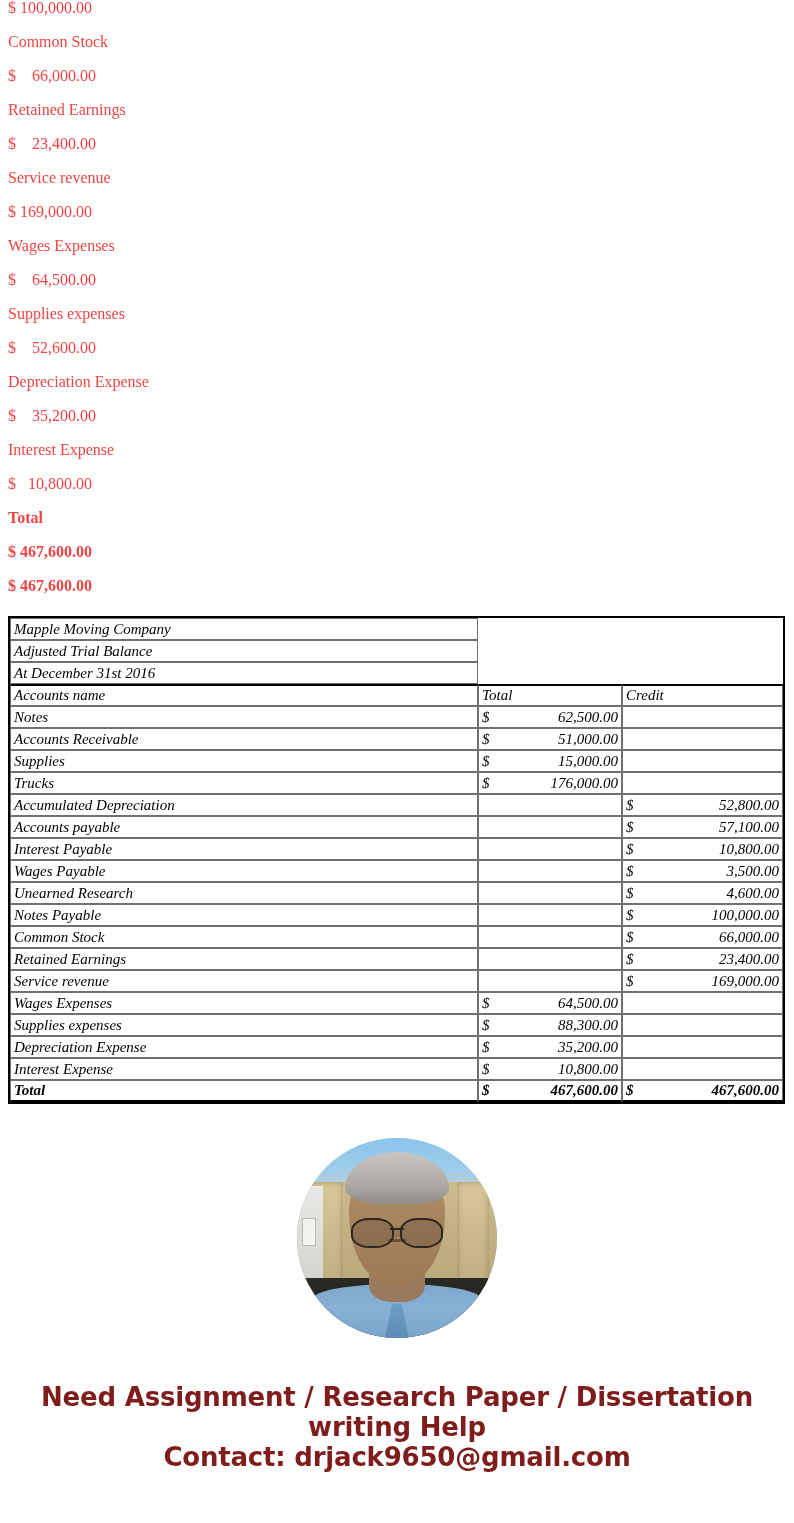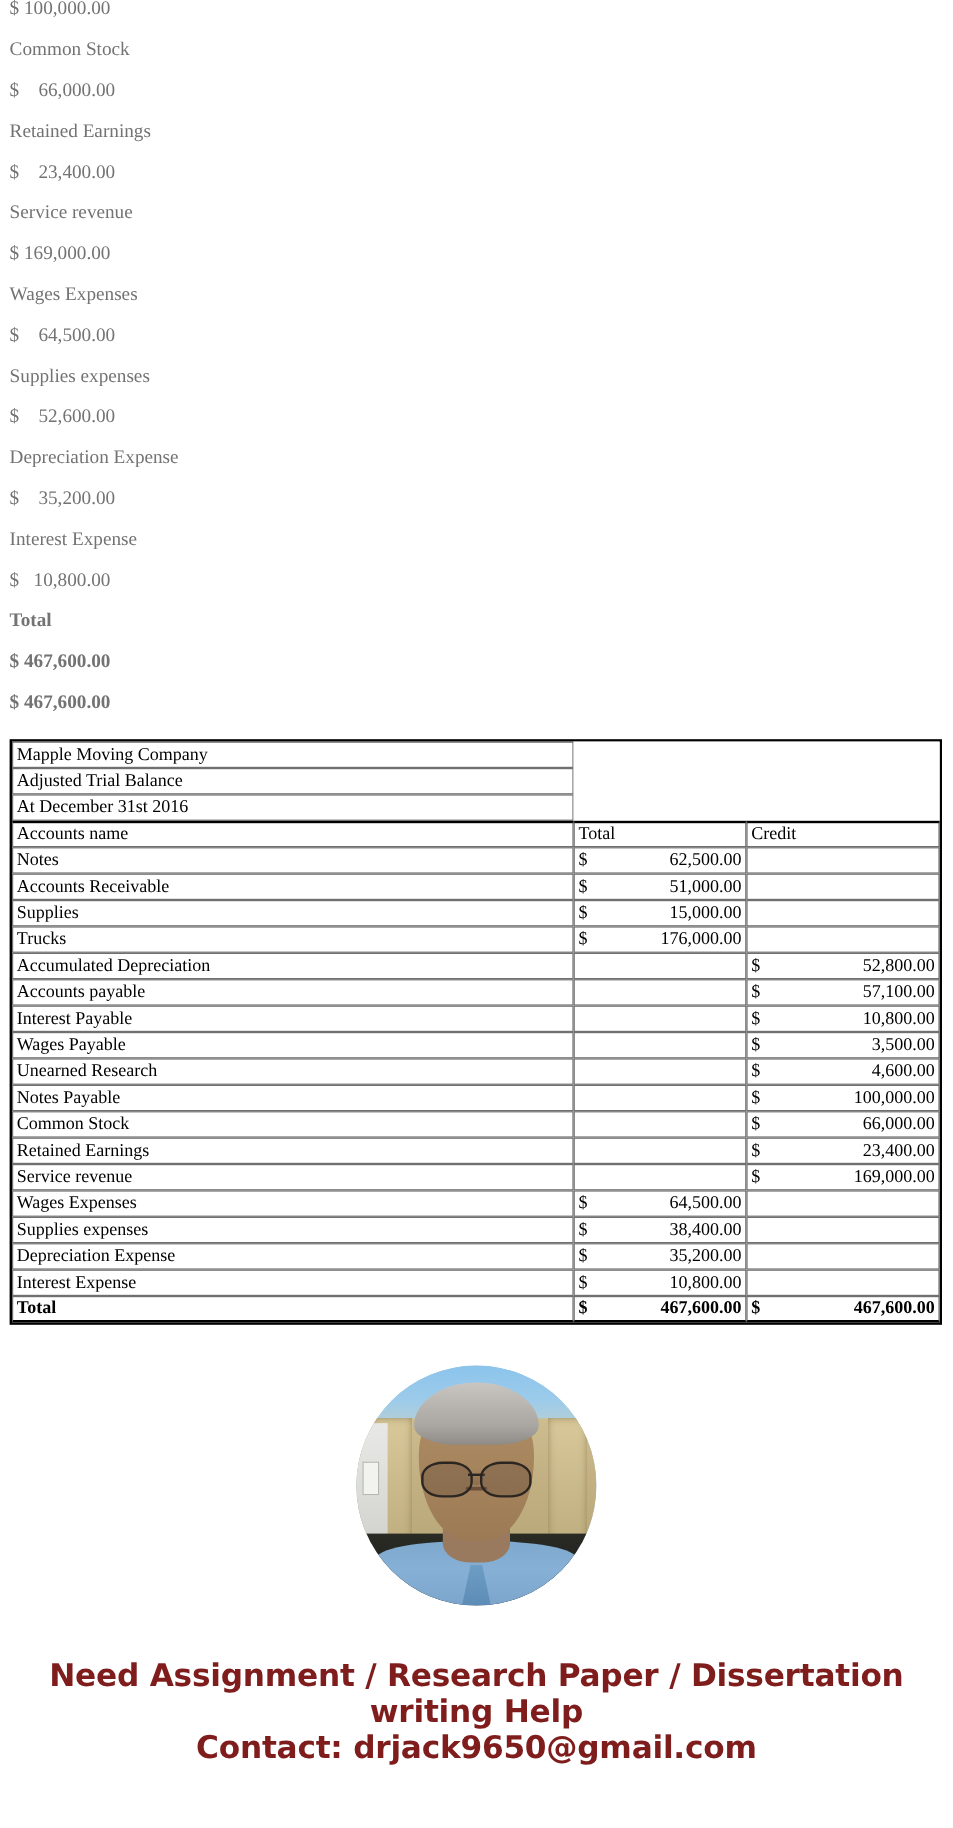--- a/index.html
+++ b/index.html
@@ -21,28 +21,29 @@
   .top-lines {
     padding: 0 8px;
     box-sizing: border-box;
   }
   .top-line {
     font-family: "Liberation Serif", "DejaVu Serif", serif;
     font-size: 16px;
     line-height: 16px;
     margin: 0 0 18px 0;
     white-space: pre;
-    color: #737373;
+    color: #ef4444;
   }
   .top-line.bold { font-weight: bold; }
 
   
   .tb-wrap {
     margin: 17px 8px;
     padding-top: 4px;
+    font-style: italic;
   }
   table.trial-balance {
     border-collapse: separate;
     border-spacing: 0;
     width: 777px;
     border: 2px solid #000;
     background: #fff;
     table-layout: fixed;
   }
   table.trial-balance td {
@@ -377,21 +378,21 @@
               <span class="amt">64,500.00</span>
             </span>
           </td>
           <td class=""></td>
         </tr>
         <tr>
           <td>Supplies expenses</td>
           <td class="">
             <span class="money">
               <span class="sym">$</span>
-              <span class="amt">38,400.00</span>
+              <span class="amt">88,300.00</span>
             </span>
           </td>
           <td class=""></td>
         </tr>
         <tr>
           <td>Depreciation Expense</td>
           <td class="">
             <span class="money">
               <span class="sym">$</span>
               <span class="amt">35,200.00</span>

